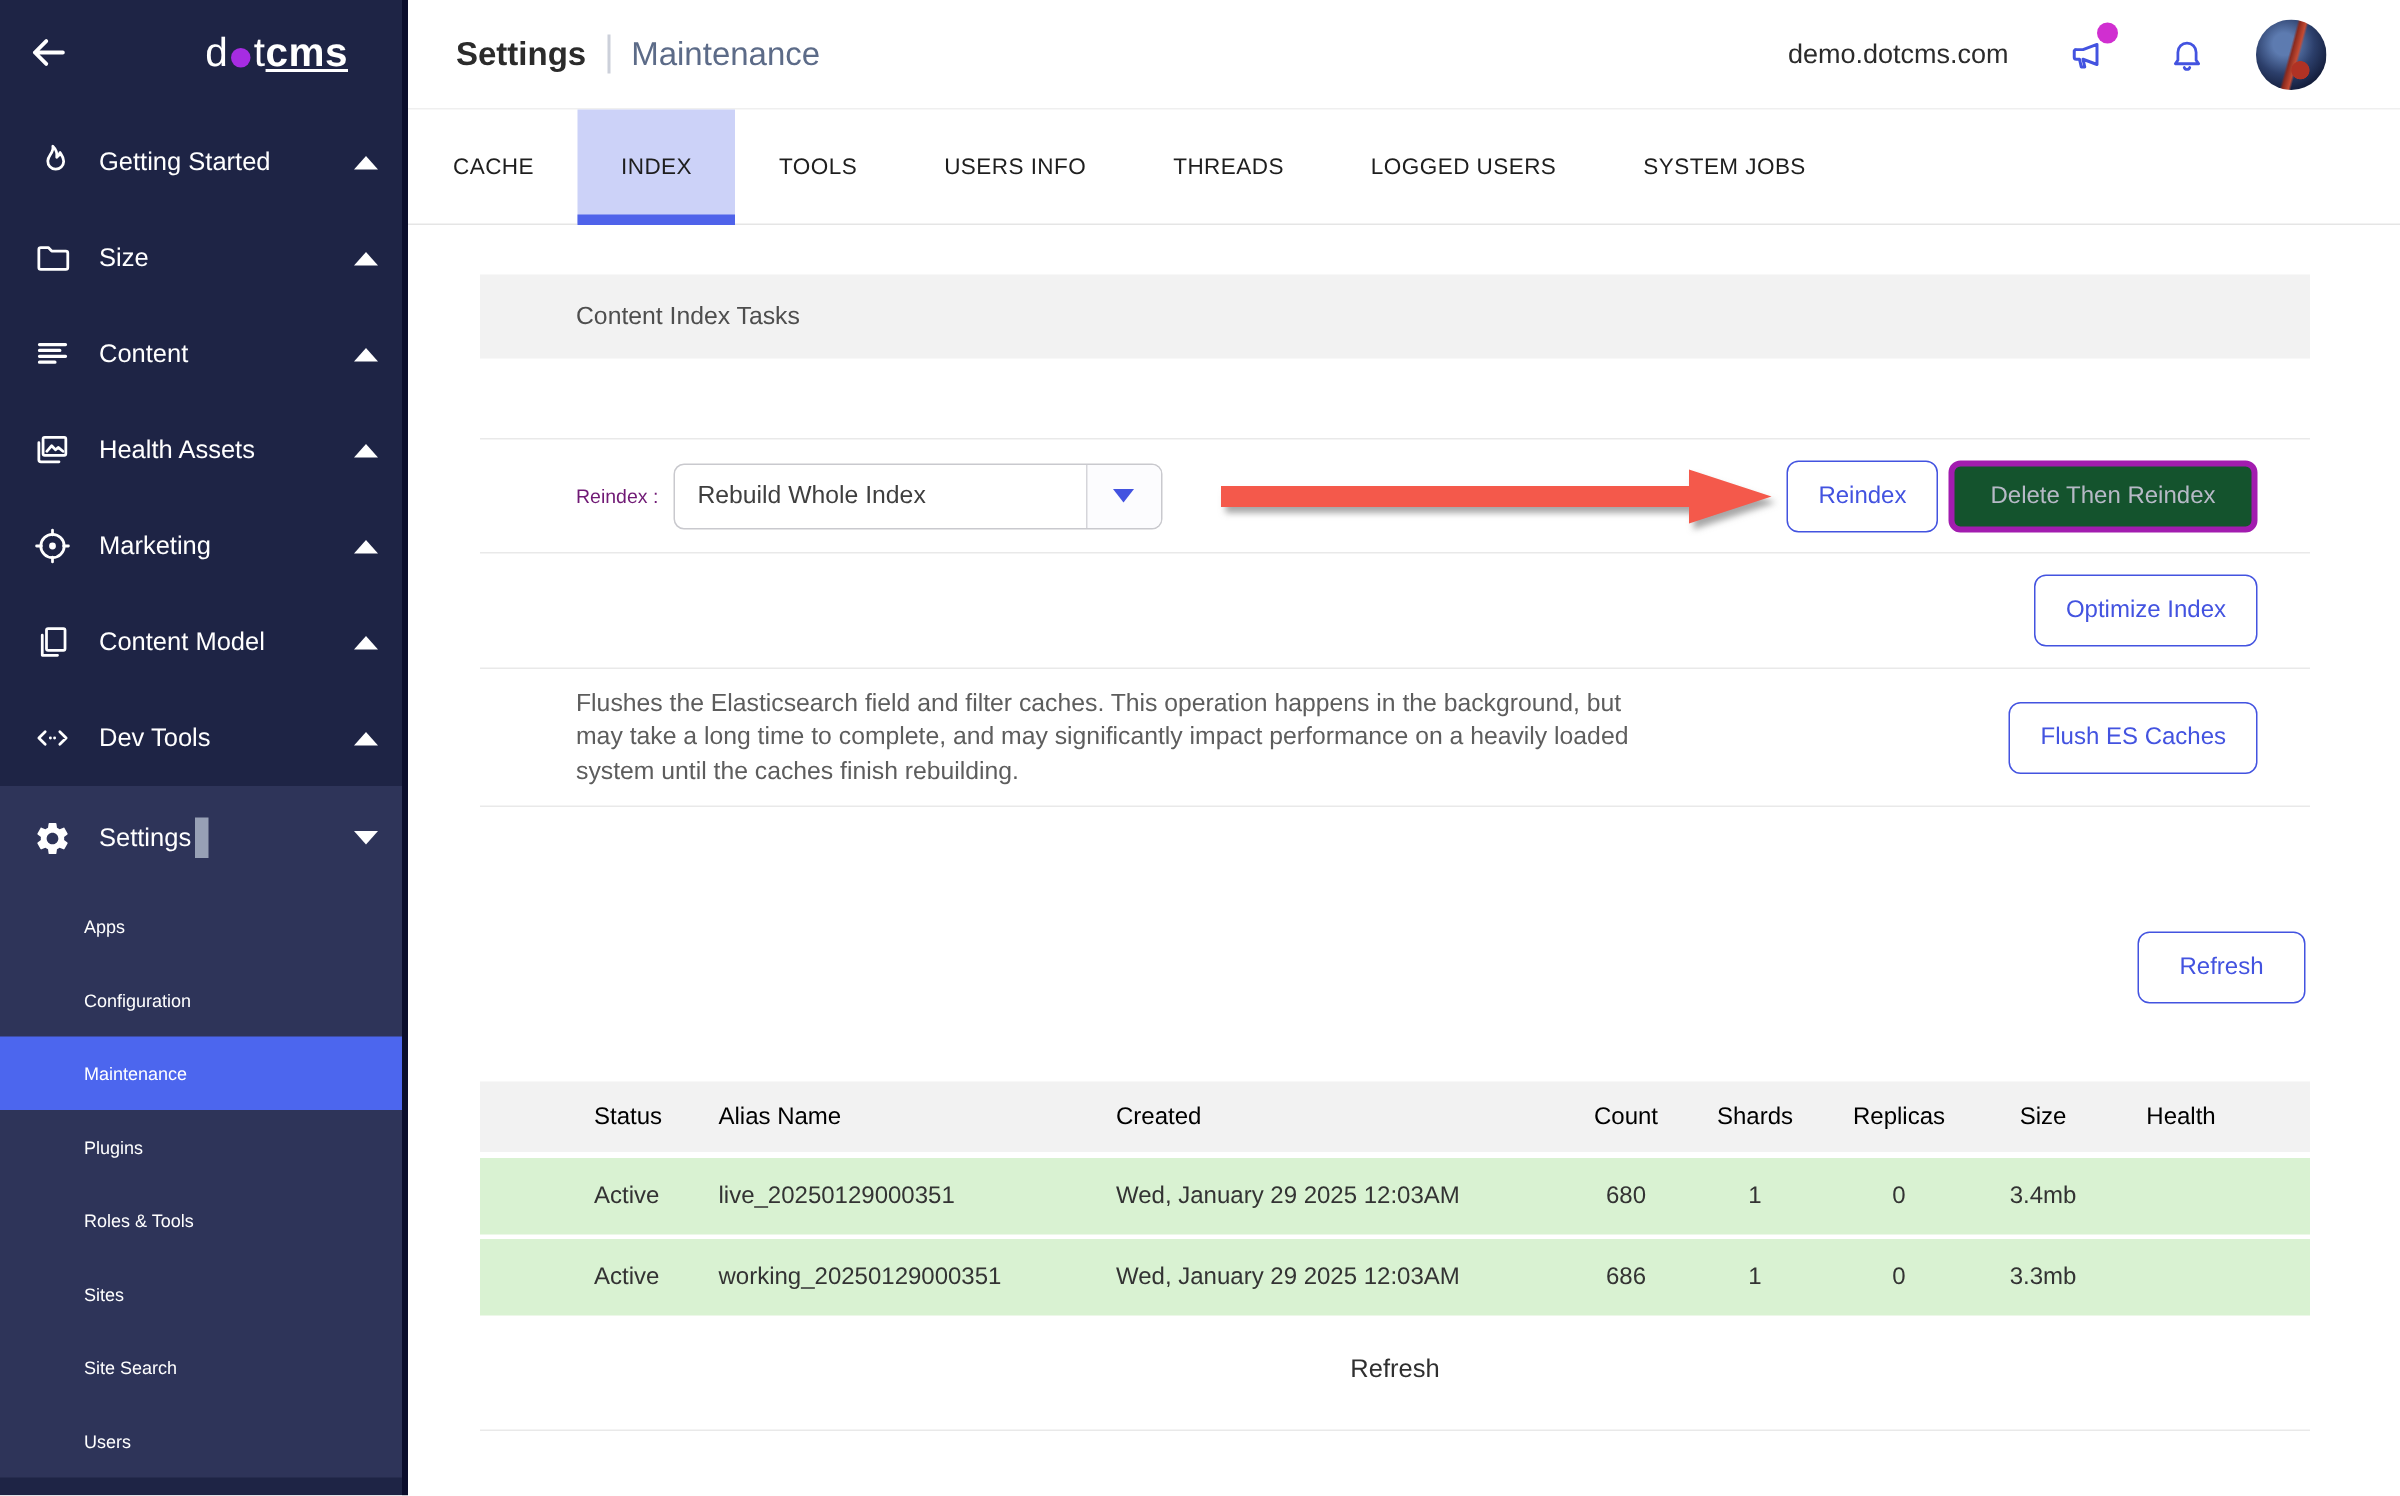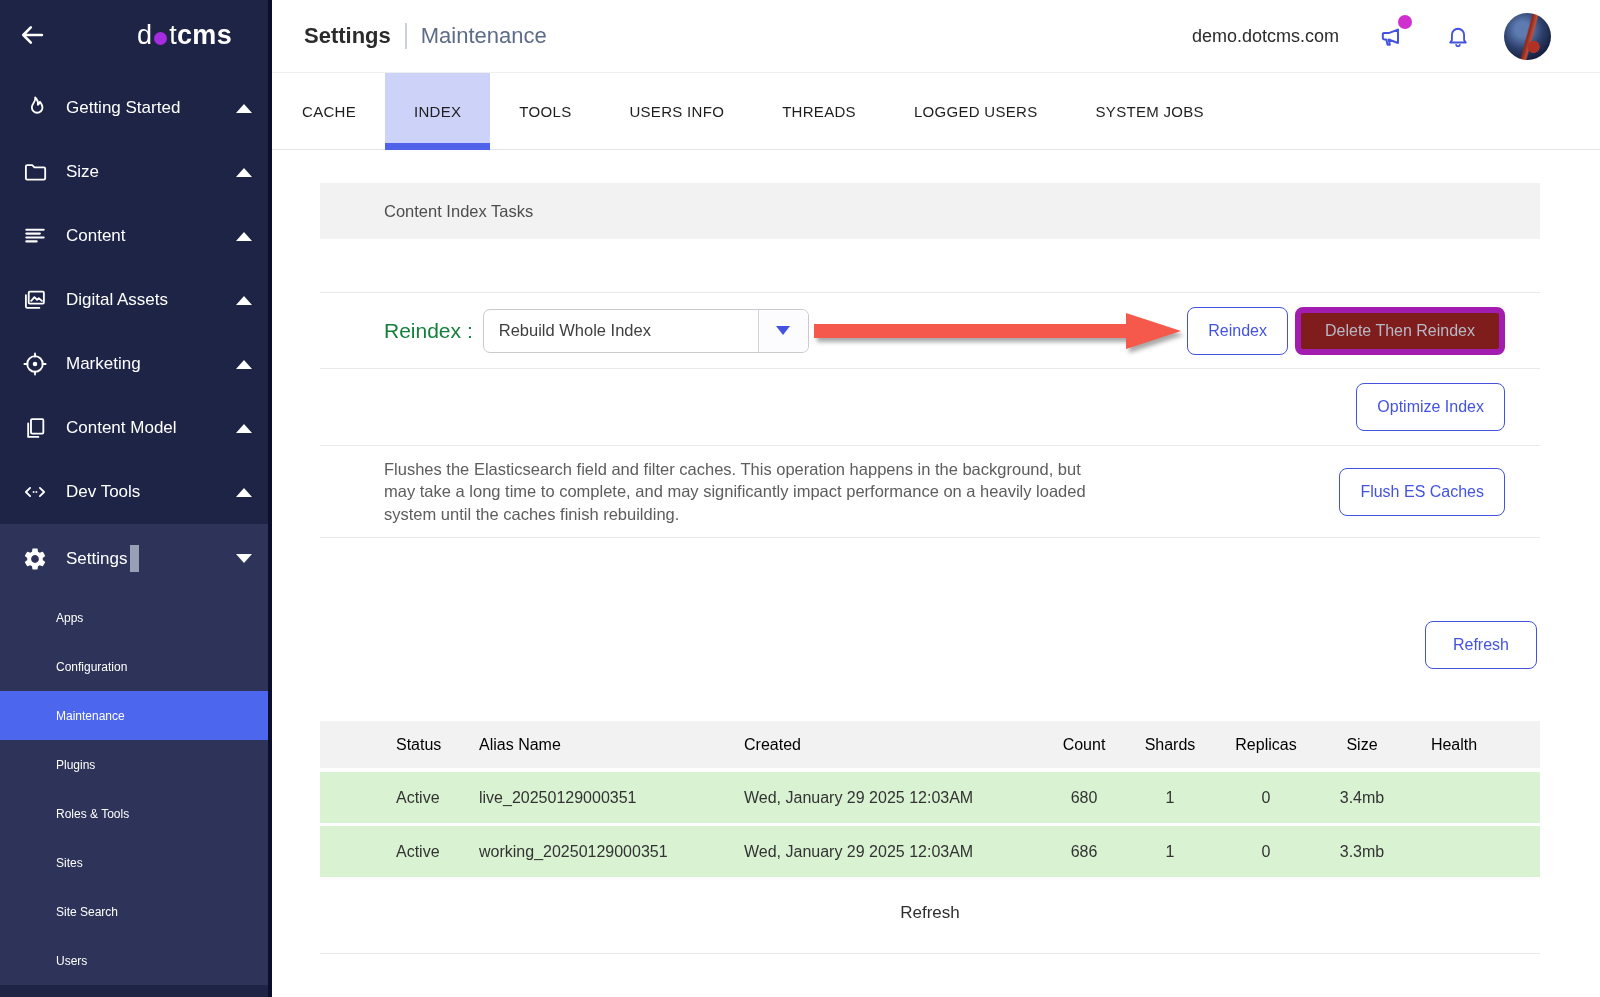--- a/index.html
+++ b/index.html
@@ -9,21 +9,21 @@
 
   
   .sidebar { width:272px; min-width:272px; background:var(--sidebar_bg,#1e2445); color:#fff;
              border-right:4px solid var(--sidebar_edge,#0b0e2c); display:flex; flex-direction:column; }
   .side-top { height:70px; display:flex; align-items:center; padding-left:18px; }
   .back-arrow { width:30px; height:30px; display:flex; align-items:center; cursor:pointer; }
   .logo { margin-left:auto; margin-right:36px; font-size:27px; display:flex; align-items:baseline; letter-spacing:.3px; }
   .logo .lt { font-weight:300; }
   .logo .dot { width:13px; height:13px; border-radius:50%; background:var(--logo_dot,#a62ce2);
                align-self:center; margin:7px 2px 0 2px; }
-  .logo b { font-weight:700; }
+  .logo b { font-weight:700;text-decoration:underline; }
   .nav { padding-top:6px; }
   .nav-item { height:64px; display:flex; align-items:center; padding:0 16px 0 22px; cursor:pointer; }
   .nav-item .icon { width:26px; height:26px; display:flex; }
   .nav-item .lbl { margin-left:18px; font-size:17px; }
   .caret { margin-left:auto; width:0; height:0; border-left:8px solid transparent; border-right:8px solid transparent; }
   .caret.up   { border-bottom:9px solid #fff; }
   .caret.down { border-top:9px solid #fff; }
   .settings-group { background:var(--subpanel_bg,#2e3459); }
   .settings-group .nav-item { height:69px; }
   .text-cursor { display:inline-block; width:9px; height:27px; background:#97a0b5; margin-left:3px; vertical-align:middle; }
@@ -55,35 +55,35 @@
   .tab.active::after { content:""; position:absolute; left:0; right:0; bottom:-1px; height:7px;
                        background:var(--tab_underline,#4f63ea); }
 
   .content { flex:1; padding:0 60px 0 48px; overflow:hidden; }
   .panel-title { margin-top:33px; height:56px; background:var(--bar_gray,#f2f2f2); display:flex;
                  align-items:center; padding-left:64px; font-size:16.5px; color:#4e4e4e; }
   .spacer53 { height:53px; }
   .hr { border-top:1px solid #e9e9e9; }
 
   .reindex-row { height:75px; display:flex; align-items:center; position:relative; }
-  .reindex-label { margin-left:64px; font-size:21px; color:#15803d; white-space:nowrap; }
+  .reindex-label { margin-left:64px; font-size:13px; color:#701a75; white-space:nowrap; }
   .dropdown { margin-left:10px; width:326px; height:44px; border:1px solid #c9c9ce; border-radius:7px;
               display:flex; align-items:stretch; background:#fff; overflow:hidden; cursor:pointer; }
   .dropdown .val { padding-left:15px; font-size:16.5px; color:#3f3f3f; flex:1; display:flex; align-items:center; }
   .dd-caret-box { width:50px; border-left:1px solid #d5d5da; display:flex; align-items:center;
                   justify-content:center; background:#fcfcfe; }
   .dd-caret { width:0; height:0; border-left:7px solid transparent; border-right:7px solid transparent;
               border-top:9px solid var(--accent_blue,#4353e0); }
   .arrow-annotation { position:absolute; left:494px; top:50%; transform:translateY(-50%);
                       filter:drop-shadow(3px 4px 2px rgba(80,80,80,.5)); pointer-events:none; }
 
   .btn { border:1.5px solid var(--accent_blue,#4353e0); color:var(--accent_blue,#4353e0); background:#fff;
          border-radius:8px; font-size:16px; padding:0 20px; height:48px; display:inline-flex;
          align-items:center; justify-content:center; cursor:pointer; font-family:inherit; white-space:nowrap; }
-  .btn.disabled { background:#7f1d1d; border:6px solid #a21caf; color:#b6b9c6; padding:0 24px; cursor:default; }
+  .btn.disabled { background:#14532d; border:4px solid #a21caf; color:#b6b9c6; padding:0 24px; cursor:default; }
   .reindex-buttons { margin-left:auto; display:flex; gap:7px; margin-right:35px; }
 
   .text-row { display:flex; align-items:center; }
   .optimize-row { height:76px; }
   .flush-row { height:91px; }
   .row-text { margin-left:64px; font-size:16.5px; color:#5d5d5d; line-height:22.5px; }
   .opt-text { width:640px; }
   .flush-text { width:710px; }
   .row-text .link { color:#2e2e2e; font-weight:600; cursor:pointer; }
   .text-row .btn { margin-left:auto; margin-right:35px; }
@@ -157,21 +157,21 @@
         <span class="caret up"></span>
       </div>
       <div class="nav-item">
         <span class="icon">
           <svg class="wicon" width="26" height="26" viewBox="0 0 24 24">
             <rect x="6.2" y="4.3" width="14" height="11" rx="1"></rect>
             <path d="M8.5 12.8l3-3.4 2.4 2.5 1.6-1.5 2.9 2.4"></path>
             <path d="M3.6 7.5V18a1.3 1.3 0 0 0 1.3 1.3H16"></path>
             </svg>
         </span>
-        <span class="lbl">Digital Assets</span>
+        <span class="lbl">Health Assets</span>
         <span class="caret up"></span>
       </div>
       <div class="nav-item">
         <span class="icon">
           <svg class="wicon" width="26" height="26" viewBox="0 0 24 24">
             <circle cx="12" cy="12" r="7.2"></circle>
             <circle cx="12" cy="12" r="2.1" fill="#fff" stroke="none"></circle>
             <path d="M12 2.2v3M12 18.8v3M2.2 12h3M18.8 12h3"></path>
             </svg>
         </span>

